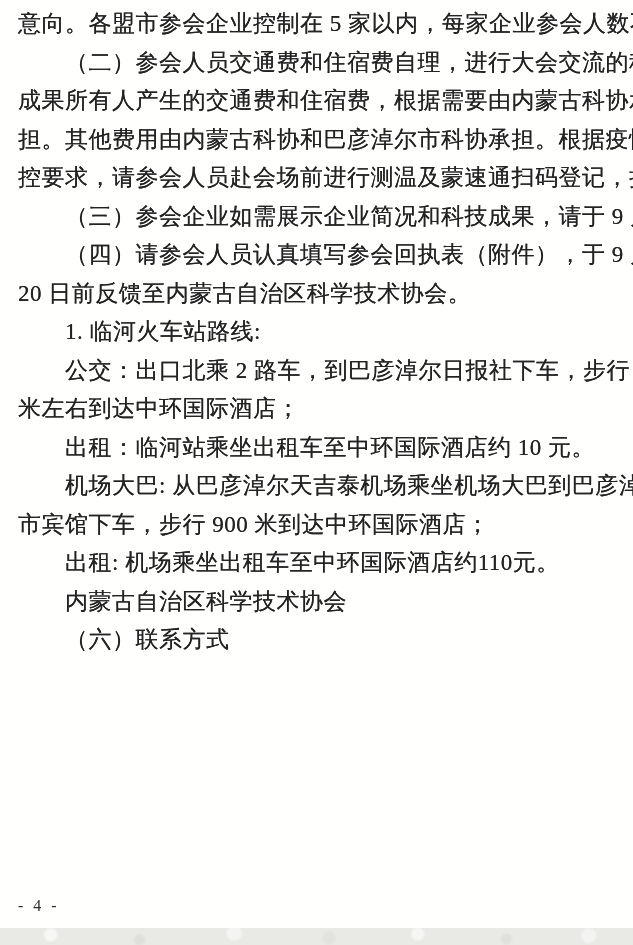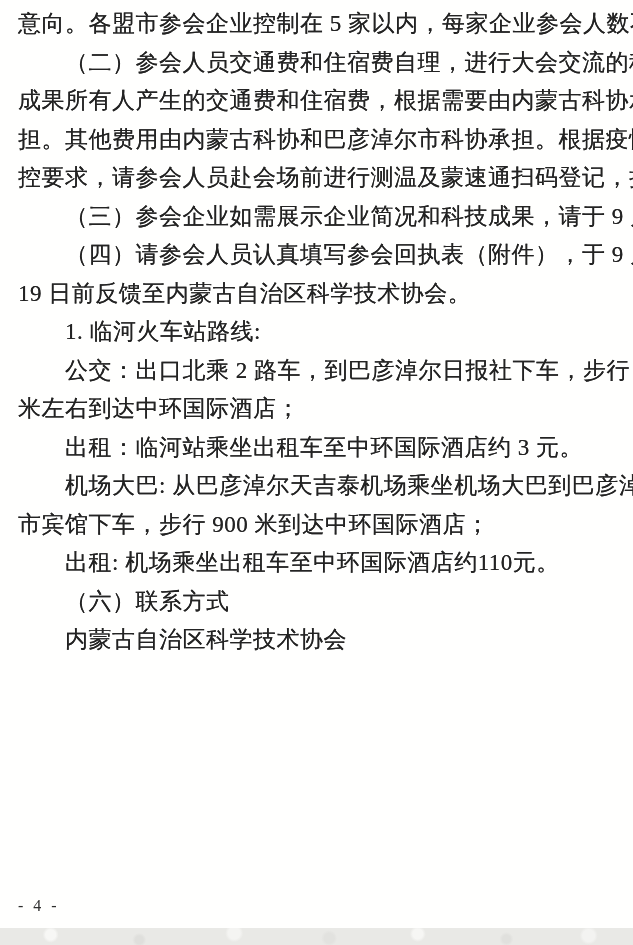--- a/index.html
+++ b/index.html
@@ -58,27 +58,27 @@
 
 <div class="page">
   <div class="content">
     <div class="line">意向。各盟市参会企业控制在 5 家以内，每家企业参会人数不超</div>
     <div class="line indent">（二）参会人员交通费和住宿费自理，进行大会交流的科技</div>
     <div class="line">成果所有人产生的交通费和住宿费，根据需要由内蒙古科协承</div>
     <div class="line">担。其他费用由内蒙古科协和巴彦淖尔市科协承担。根据疫情防</div>
     <div class="line">控要求，请参会人员赴会场前进行测温及蒙速通扫码登记，持绿</div>
     <div class="line indent">（三）参会企业如需展示企业简况和科技成果，请于 9 月</div>
     <div class="line indent">（四）请参会人员认真填写参会回执表（附件），于 9 月</div>
-    <div class="line">19 日前反馈至内蒙古自治区科学技术协会。</div>
+    <div class="line">20 日前反馈至内蒙古自治区科学技术协会。</div>
     <div class="line indent">1. 临河火车站路线:</div>
     <div class="line indent">公交：出口北乘 2 路车，到巴彦淖尔日报社下车，步行 500</div>
     <div class="line">米左右到达中环国际酒店；</div>
-    <div class="line indent">出租：临河站乘坐出租车至中环国际酒店约 3 元。</div>
+    <div class="line indent">出租：临河站乘坐出租车至中环国际酒店约 10 元。</div>
     <div class="line indent">机场大巴: 从巴彦淖尔天吉泰机场乘坐机场大巴到巴彦淖尔</div>
     <div class="line">市宾馆下车，步行 900 米到达中环国际酒店；</div>
     <div class="line indent">出租: 机场乘坐出租车至中环国际酒店约110元。</div>
+    <div class="line indent">内蒙古自治区科学技术协会</div>
     <div class="line indent">（六）联系方式</div>
-    <div class="line indent">内蒙古自治区科学技术协会</div>
   </div>
 
   <div class="page-number">- 4 -</div>
   <div class="scan-band"></div>
 </div>
 
 </body></html>

